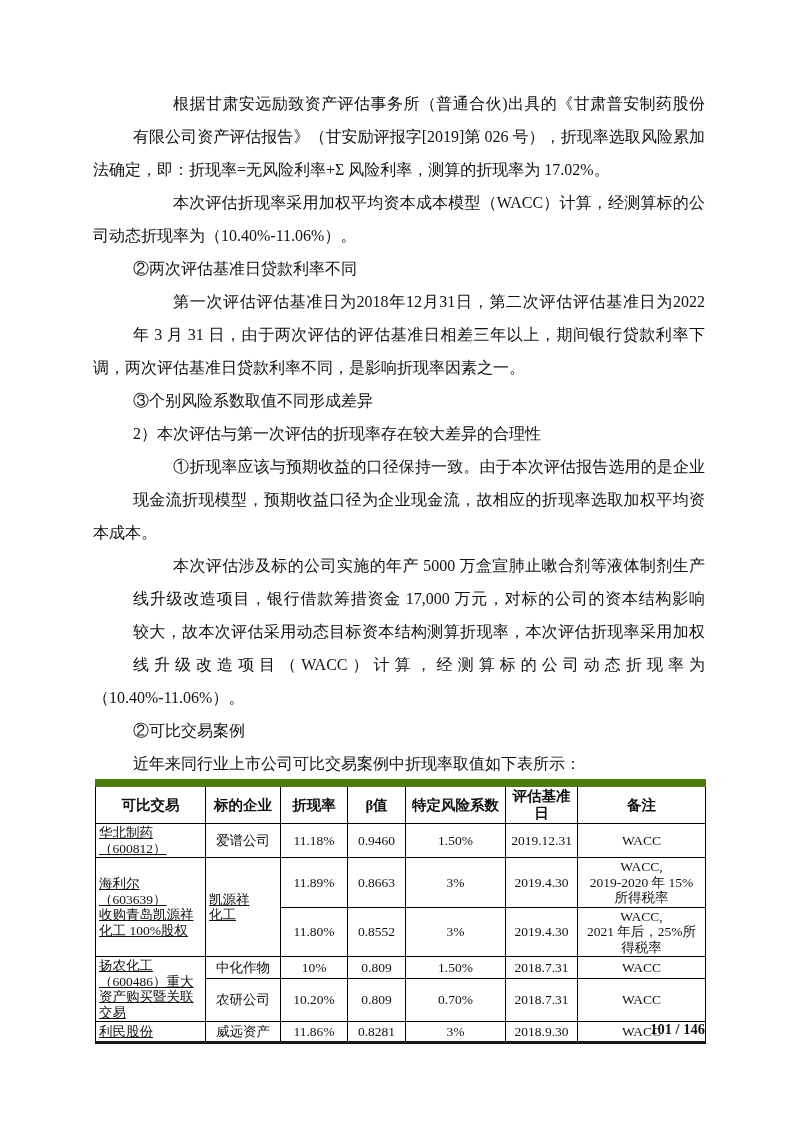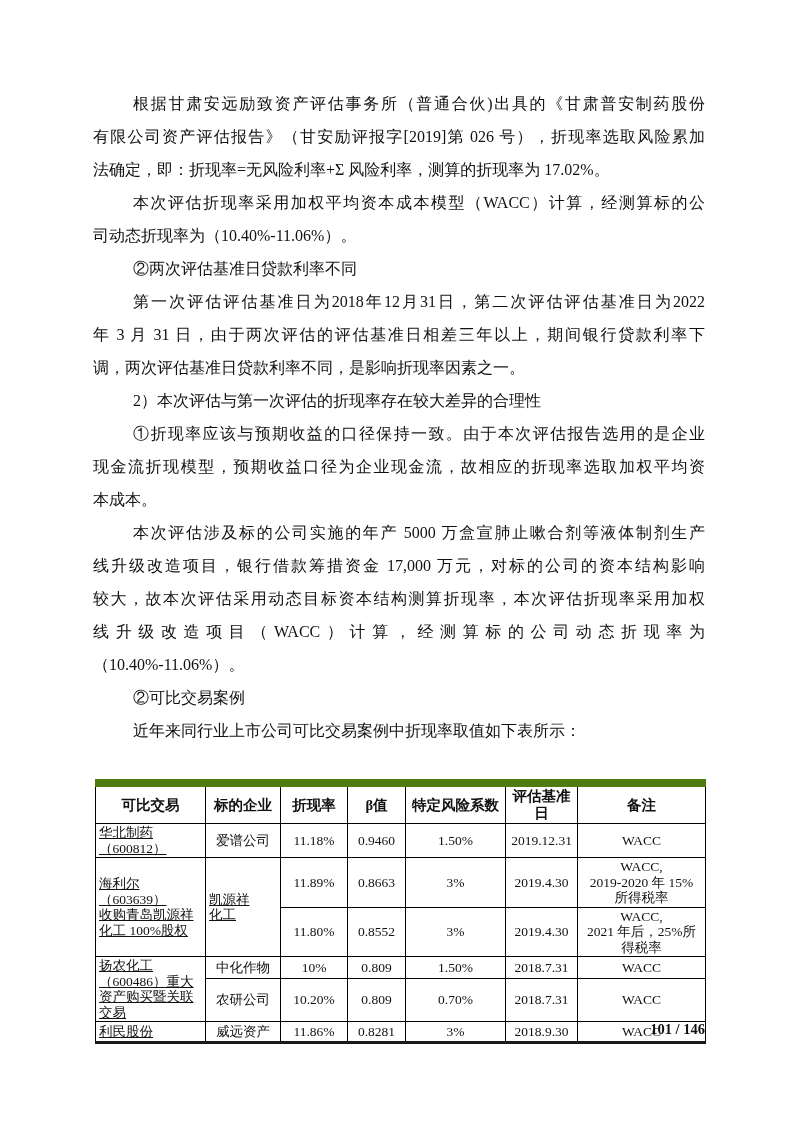--- a/index.html
+++ b/index.html
@@ -18,20 +18,21 @@
   .line{
     height:33px;line-height:33px;
     white-space:nowrap;
     text-align:left;
   }
   .line.first{ text-indent:40px; }
   .line.j{
     white-space:normal;
     text-align:justify;
     text-align-last:justify;
+    margin-left:40px;
   }
   table.ctable{
     position:absolute;left:95px;top:779px;width:610px;
     border-collapse:collapse;table-layout:fixed;
     font-size:13.5px;
     border-top:8px solid #4d7c0f;
     border-bottom:3px solid #1a1a1a;
   }
   .ctable th,.ctable td{
     border:1px solid #000;
@@ -73,20 +74,23 @@
     <div>
       <div class="line first">②两次评估基准日贷款利率不同</div>
     </div>
 
     <div>
       <div class="line first j">第一次评估评估基准日为2018年12月31日，第二次评估评估基准日为2022</div>
       <div class="line j">年 3 月 31 日，由于两次评估的评估基准日相差三年以上，期间银行贷款利率下</div>
       <div class="line">调，两次评估基准日贷款利率不同，是影响折现率因素之一。</div>
     </div>
 
+    <div>
+      <div class="line first">③个别风险系数取值不同形成差异</div>
+    </div>
 
     <div>
       <div class="line first">2）本次评估与第一次评估的折现率存在较大差异的合理性</div>
     </div>
 
     <div>
       <div class="line first j">①折现率应该与预期收益的口径保持一致。由于本次评估报告选用的是企业</div>
       <div class="line j">现金流折现模型，预期收益口径为企业现金流，故相应的折现率选取加权平均资</div>
       <div class="line">本成本。</div>
     </div>

